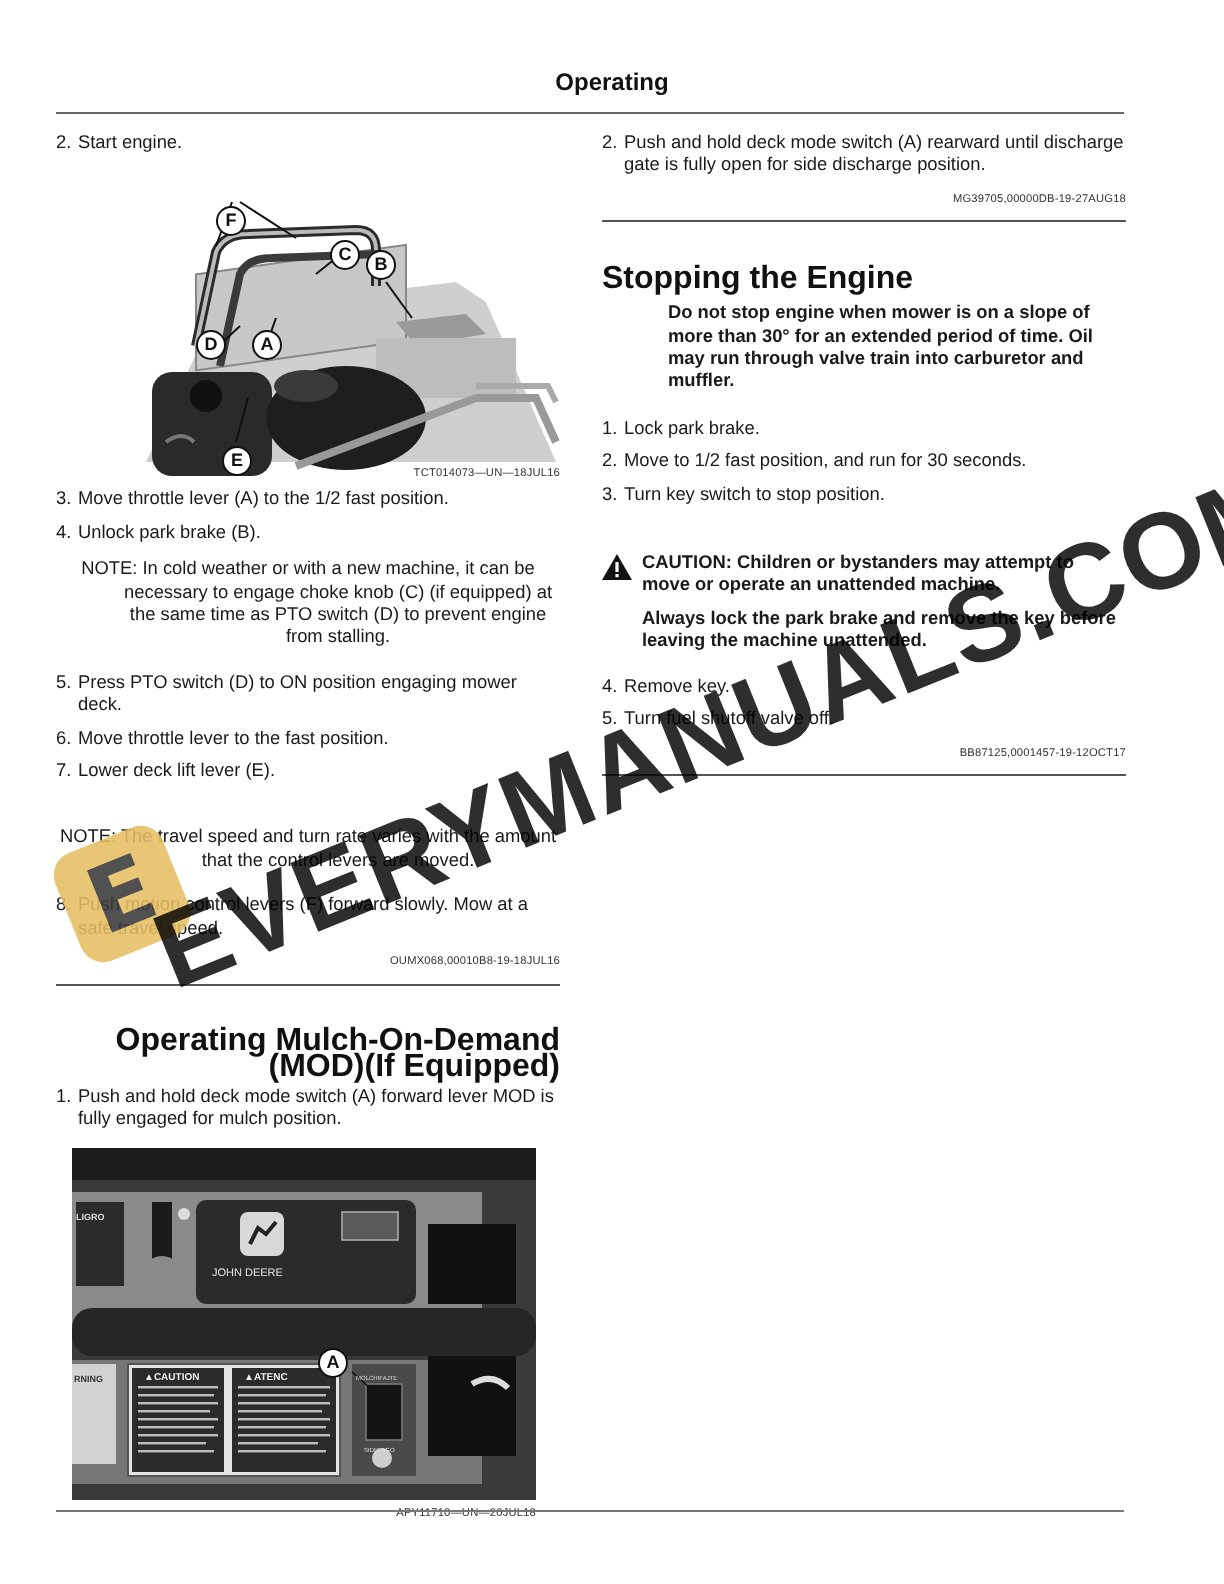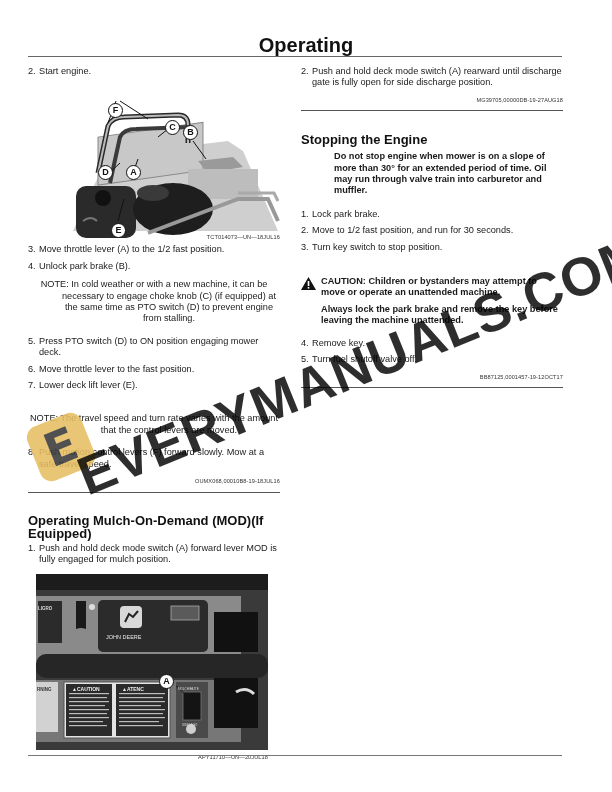--- a/index.html
+++ b/index.html
@@ -1,26 +1,26 @@
 <!DOCTYPE html>
 <html><head>
 <meta charset="utf-8">
 <style>
   html, body { margin:0; padding:0; background:#ffffff; }
   body { width:612px; height:792px; position:relative; overflow:hidden; font-family:"Liberation Sans", sans-serif; color:#1a1a1a; }
-  .page-title { position:absolute; left:0; width:612px; top:34px; text-align:center; font-size:20px; font-weight:bold; color:#111; }
+  .page-title { position:absolute; left:0; width:612px; top:34px; text-align:center; font-size:12px; font-weight:bold; color:#111; }
   .rule { position:absolute; height:1px; background:#555; }
   .col { position:absolute; font-size:9.2px; line-height:11.4px; }
   .col-left { left:28px; width:252px; }
   .col-right { left:301px; width:262px; }
   .step { position:relative; padding-left:11px; margin:0; }
   .step .num { position:absolute; left:0; top:0; }
   .note { padding-left:30px; text-indent:-30px; margin:0;text-align:center; }
   .ref { text-align:right; font-size:5.6px; color:#333; letter-spacing:0.1px; }
-  .section-h { font-weight:bold; font-size:13px; line-height:13px; color:#111; margin:0; }
+  .section-h { font-weight:bold; font-size:16px; line-height:13px; color:#111; margin:0; }
   .important { font-weight:bold; padding-left:21px; text-indent:-21px; margin:0; }
   .important-para { font-weight:bold; padding-left:21px; margin:12px; }
   .caution { position:relative; padding-left:20px; font-weight:bold; margin:0; }
   .caution .warn { position:absolute; left:0; top:1px; }
   .fig { position:relative; overflow:hidden; }
   .callout { position:absolute; width:13px; height:13px; border:1.4px solid #111; border-radius:50%; background:#fff; font-size:9px; font-weight:bold; text-align:center; line-height:13px; color:#111; }
   .page-number { position:absolute; left:0; width:612px; top:755px; text-align:center; font-size:11.5px; font-weight:bold; color:#111; }
   .watermark { position:absolute; left:60px; top:318px; font-size:54px; font-weight:bold; color:rgba(0,0,0,0.82); transform:rotate(-22deg); transform-origin:left bottom; letter-spacing:1px; white-space:nowrap; pointer-events:none; }
   .wm-logo { position:absolute; left:32px; top:418px; width:58px; height:58px; border-radius:12px; background:#e7bf62; opacity:0.88; transform:rotate(-22deg); }
   .wm-logo span { position:absolute; left:13px; top:2px; font-size:46px; font-weight:bold; color:#3a3a3a; font-family:"DejaVu Sans", sans-serif; }
@@ -94,21 +94,21 @@
     <span>Lower deck lift lever (E).</span>
   </p>
   <p class="note" style="margin-top:22px;">NOTE: The travel speed and turn rate varies with the amount that the control levers are moved.</p>
   <p class="step" style="margin-top:11px;">
     <span class="num">8.</span>
     <span>Push motion control levers (F) forward slowly. Mow at a safe travel speed.</span>
   </p>
   <div class="ref" style="margin-top:6px;">OUMX068,00010B8-19-18JUL16</div>
   <div style="height:1px; background:#555; margin-top:4px;"></div>
 
-  <p class="section-h" style="margin-top:21px;">Operating Mulch-On-Demand (MOD)(If Equipped)</p>
+  <p class="section-h" style="margin-top:21px;text-align:right;">Operating Mulch-On-Demand (MOD)(If Equipped)</p>
   <p class="step" style="margin-top:3px;">
     <span class="num">1.</span>
     <span>Push and hold deck mode switch (A) forward lever MOD is fully engaged for mulch position.</span>
   </p>
 
   <div class="fig" style="width:232px; height:176px; margin-top:9px; margin-left:8px; background:#3b3b3b;">
     <svg width="232" height="176" viewBox="0 0 232 176">
       <rect x="0" y="0" width="232" height="176" fill="#3a3a3a"></rect>
       <rect x="0" y="0" width="232" height="16" fill="#1c1c1c"></rect>
       <rect x="0" y="22" width="205" height="70" fill="#8a8a8a"></rect>

